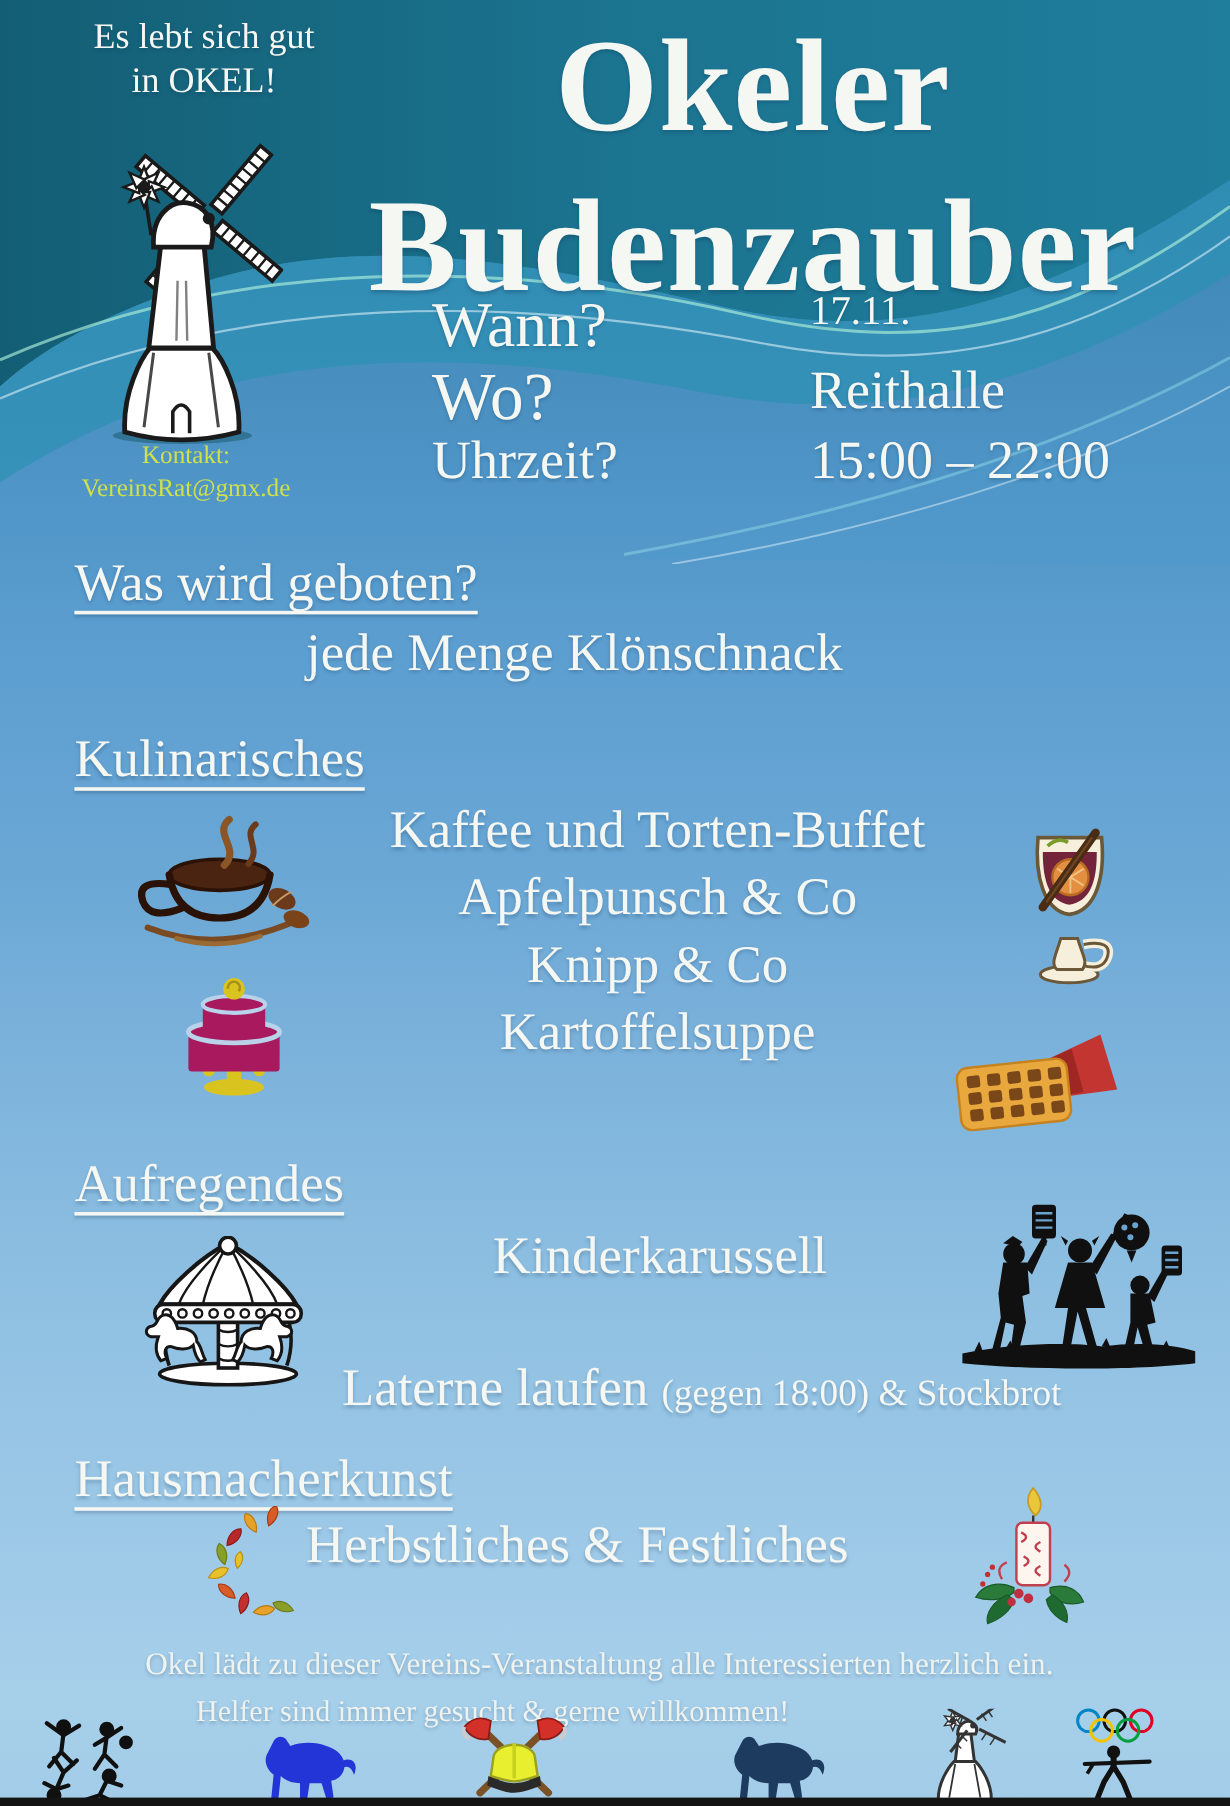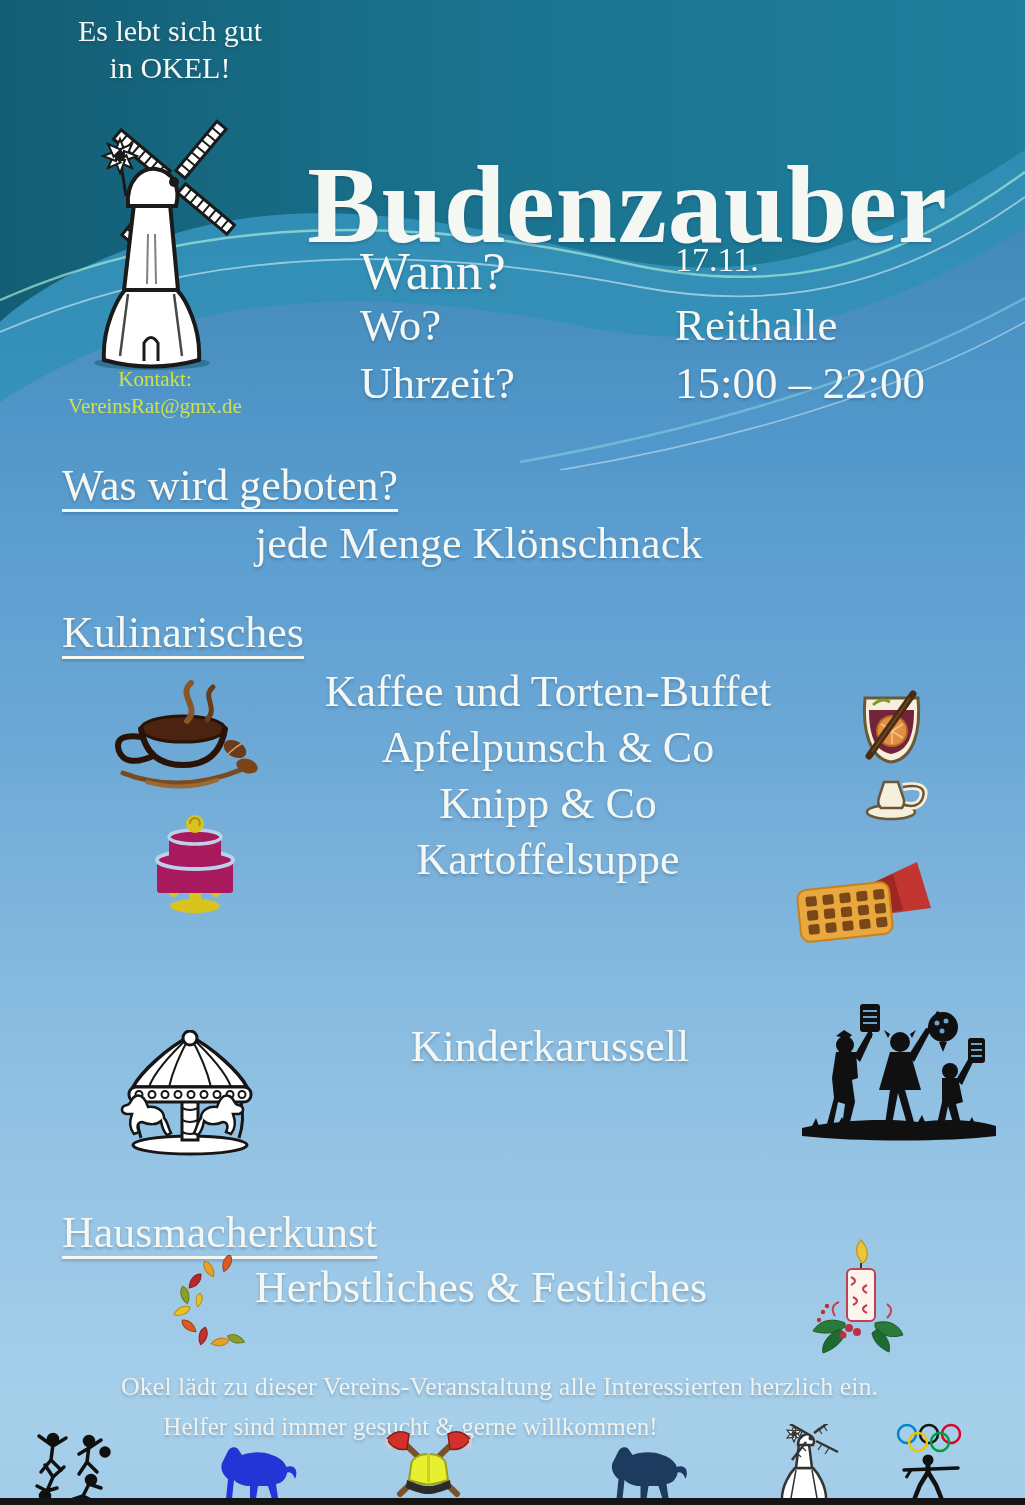--- a/index.html
+++ b/index.html
@@ -88,25 +88,26 @@
       </g>
       <circle r="3.5" fill="#1a1a1a"></circle>
     </g>
   </svg>
 
   <div class="txt center" style="left:25px;top:366px;width:260px;font-size:21px;line-height:27px;color:#cfe04a;">
     <div>Kontakt:</div>
     <div>VereinsRat@gmx.de</div>
   </div>
 
+  <div class="txt center title shadow" style="left:300px;top:8px;width:655px;font-size:110px;">Okeler</div>
   <div class="txt center title shadow" style="left:280px;top:142px;width:695px;font-size:110px;">Budenzauber</div>
 
   <div class="txt shadow" style="left:360px;top:241px;font-size:53px;">Wann?</div>
   <div class="txt shadow" style="left:675px;top:241px;font-size:34px;">17.11.</div>
-  <div class="txt shadow" style="left:360px;top:299px;font-size:45px;">Wo?</div>
+  <div class="txt shadow" style="left:360px;top:299px;font-size:56px;">Wo?</div>
   <div class="txt shadow" style="left:675px;top:299px;font-size:45px;">Reithalle</div>
   <div class="txt shadow" style="left:360px;top:357px;font-size:45px;">Uhrzeit?</div>
   <div class="txt shadow" style="left:675px;top:357px;font-size:45px;">15:00 – 22:00</div>
 
   <div class="txt h u shadow" style="left:62px;top:460px;">Was wird geboten?</div>
   <div class="txt h shadow" style="left:255px;top:518px;">jede Menge Klönschnack</div>
 
   <div class="txt h u shadow" style="left:62px;top:607px;">Kulinarisches</div>
   <div class="txt h center shadow" style="left:248px;top:666px;width:600px;">Kaffee und Torten-Buffet</div>
   <div class="txt h center shadow" style="left:248px;top:722px;width:600px;">Apfelpunsch &amp; Co</div>
@@ -171,21 +172,26 @@
           <rect x="80" y="51" width="11" height="10" rx="2"></rect>
         <rect x="12" y="65" width="11" height="10" rx="2"></rect>
           <rect x="29" y="65" width="11" height="10" rx="2"></rect>
           <rect x="46" y="65" width="11" height="10" rx="2"></rect>
           <rect x="63" y="65" width="11" height="10" rx="2"></rect>
           <rect x="80" y="65" width="11" height="10" rx="2"></rect>
       </g>
     </g>
   </svg>
 
+  <div class="txt h u shadow" style="left:62px;top:961px;">Aufregendes</div>
   <div class="txt h center shadow" style="left:250px;top:1021px;width:600px;">Kinderkarussell</div>
+  <div class="txt shadow" style="left:285px;top:1131px;font-size:44px;">
+    <span>Laterne laufen</span>
+    <span style="font-size:31px;">(gegen 18:00) &amp; Stockbrot</span>
+  </div>
 
   <svg class="abs" style="left:105px;top:1030px;" width="170" height="128" viewBox="0 0 170 128">
     <ellipse cx="85" cy="115" rx="57" ry="9" fill="#fff" stroke="#161616" stroke-width="3"></ellipse>
     <rect x="77" y="44" width="16" height="66" fill="#fff" stroke="#161616" stroke-width="3"></rect>
     <path d="M77,54 Q85,58 93,54 M77,66 Q85,70 93,66 M77,78 Q85,82 93,78 M77,90 Q85,94 93,90 M77,102 Q85,106 93,102" stroke="#161616" stroke-width="2" fill="none"></path>
     <path d="M34,72 Q30,90 36,108 M136,72 Q140,90 134,108" stroke="#161616" stroke-width="3" fill="none"></path>
     <path d="M85,6 C62,18 36,42 28,57 L142,57 C134,42 108,18 85,6 Z" fill="#fff" stroke="#161616" stroke-width="3.5"></path>
     <path d="M85,6 C76,22 68,40 64,57 M85,6 C94,22 102,40 106,57 M85,6 C70,20 50,40 44,57 M85,6 C100,20 120,40 126,57" stroke="#161616" stroke-width="2" fill="none"></path>
     <circle cx="85" cy="8" r="7" fill="#fff" stroke="#161616" stroke-width="3"></circle>
     <rect x="24" y="57" width="122" height="15" rx="7" fill="#fff" stroke="#161616" stroke-width="3"></rect>

